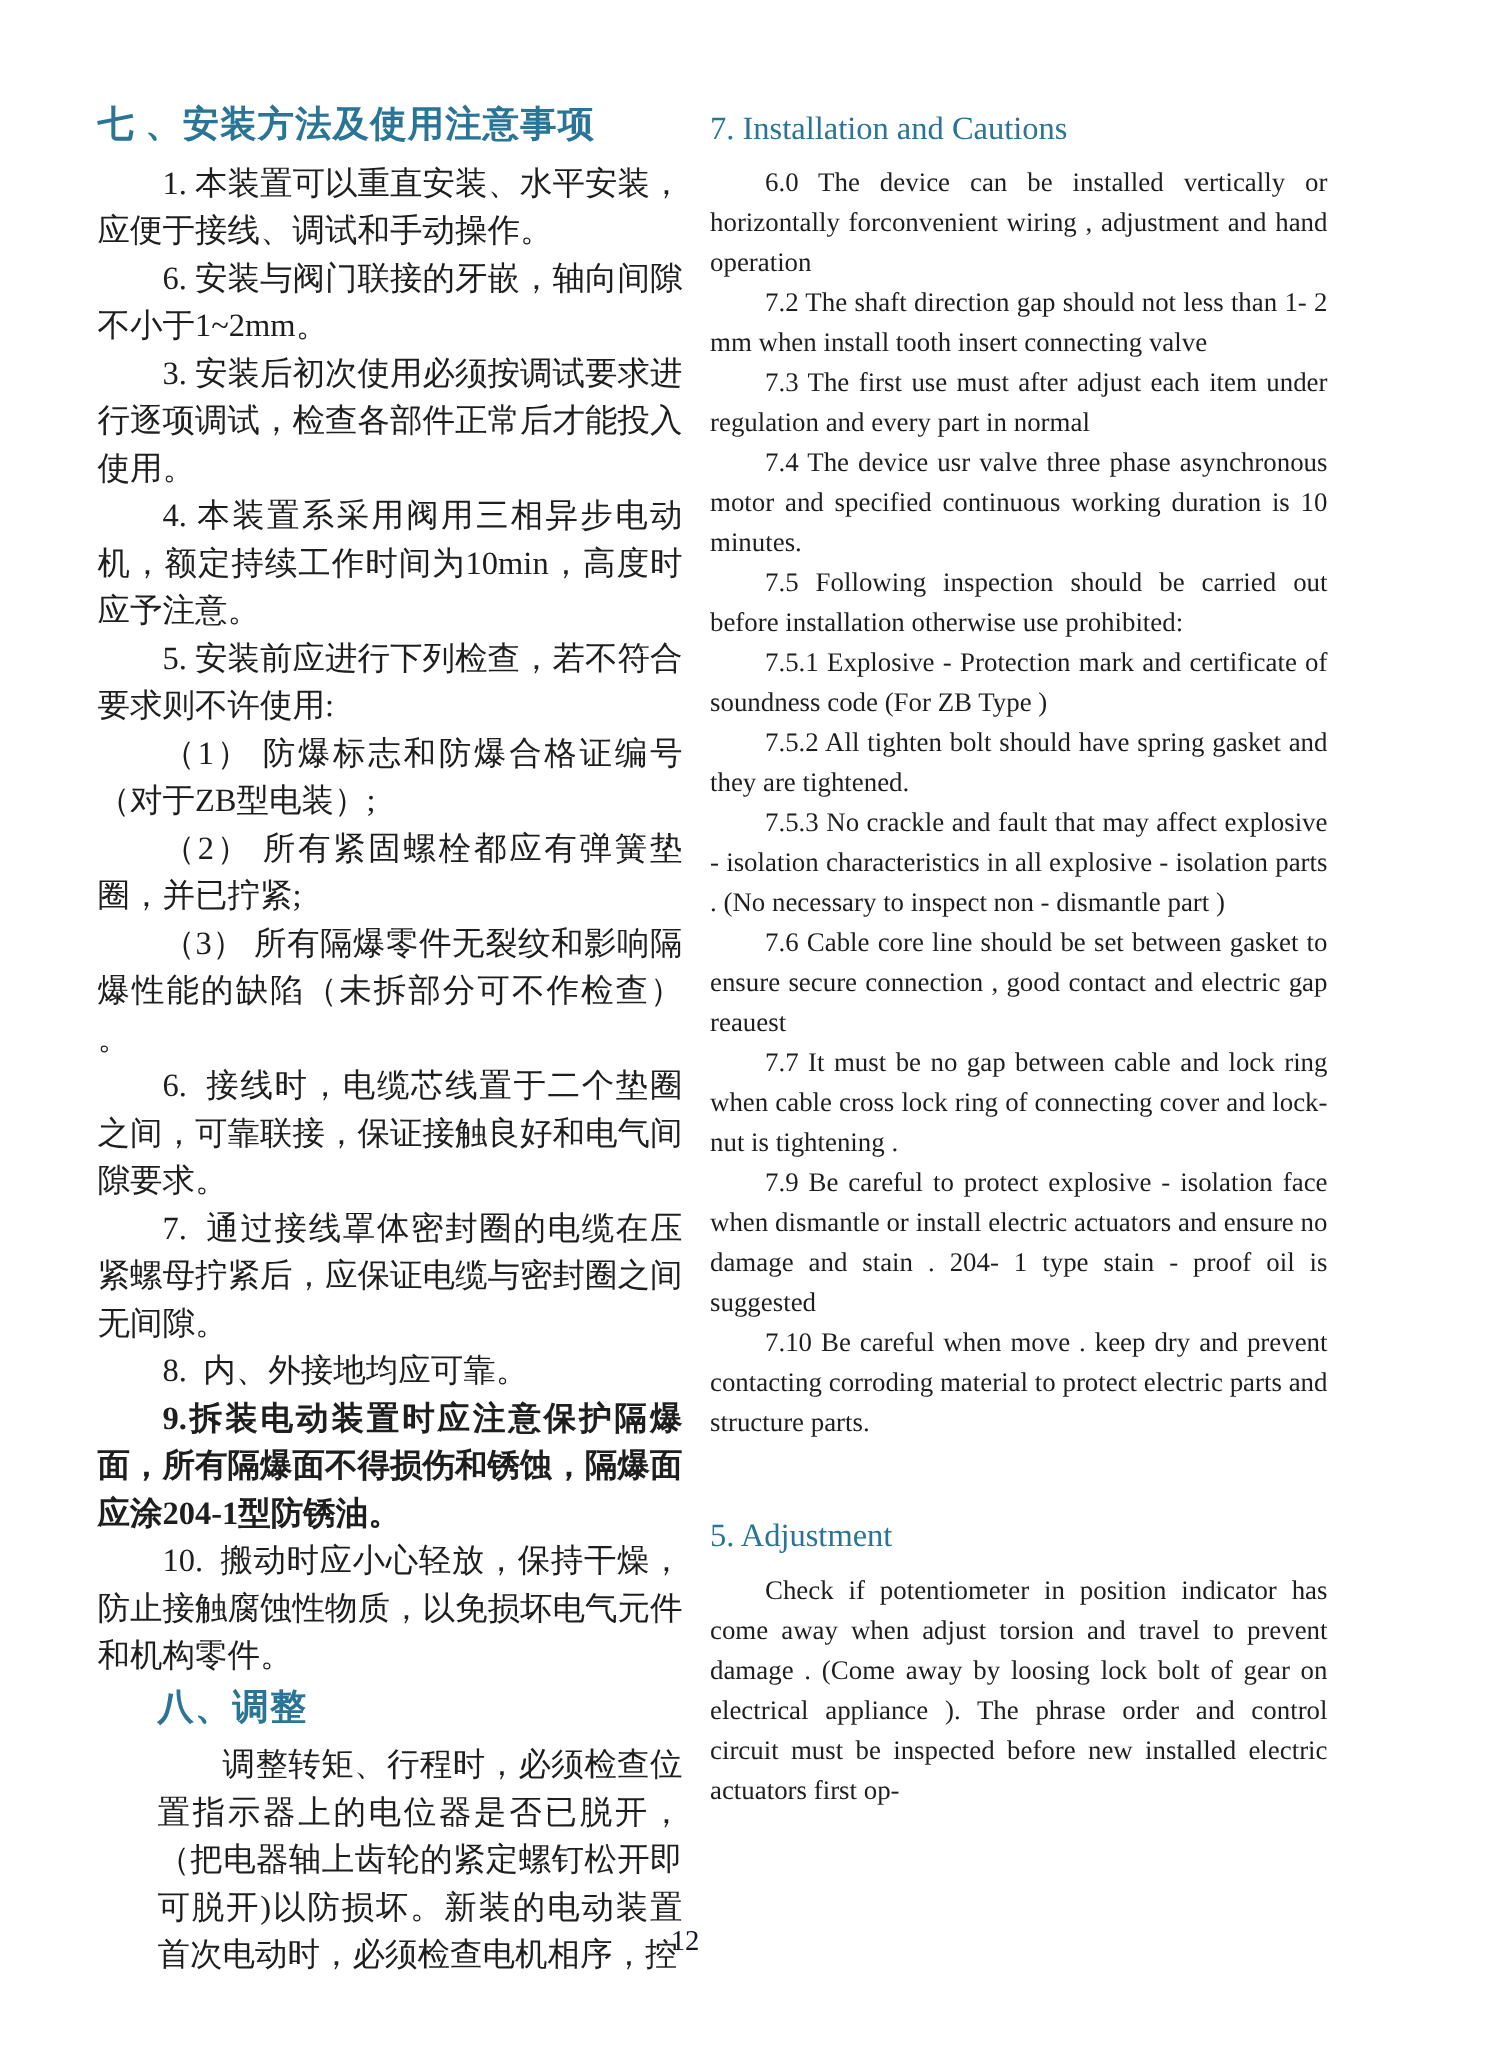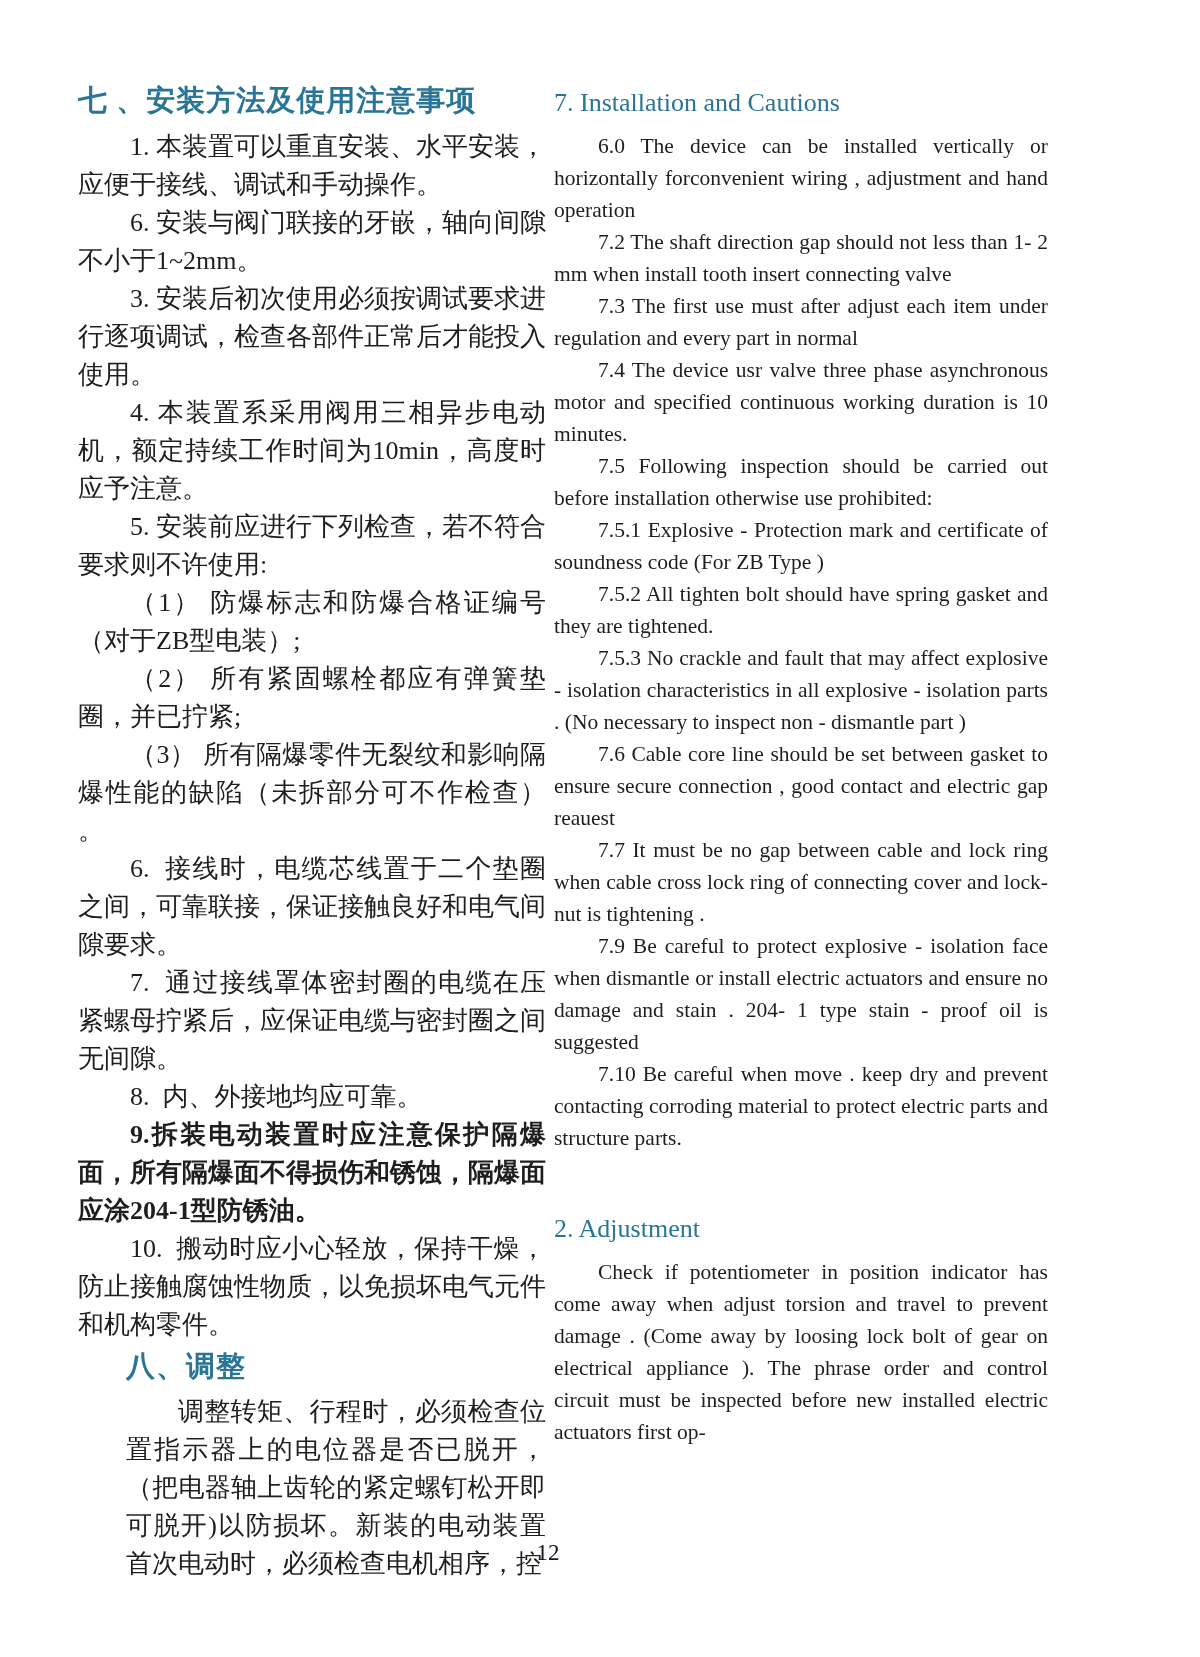--- a/index.html
+++ b/index.html
@@ -13,21 +13,21 @@
     width:1200px;
     height:1657px;
     background:var(--page-bg);
     font-family:"Liberation Serif", serif;
     color:var(--text);
     overflow:hidden;
     border-radius:24px;
   }
   .col{position:absolute;}
   .col-left{left:78px;top:82px;width:468px;}
-  .col-right{left:554px;top:86px;width:494px;font-family:Liberation Serif, serif;}
+  .col-right{left:568px;top:86px;width:494px;font-family:Liberation Serif, serif;}
 
   
   .zh-heading{
     margin:0 0 8px 0;
     font-size:29px;
     font-weight:bold;
     color:var(--accent);
     letter-spacing:1px;
     line-height:1.3;
   }
@@ -115,21 +115,21 @@
           <p>7.5.1 Explosive - Protection mark and certificate of soundness code (For ZB Type )</p>
           <p>7.5.2 All tighten bolt should have spring gasket and they are tightened.</p>
           <p>7.5.3 No crackle and fault that may affect explosive - isolation characteristics in all explosive - isolation parts . (No necessary to inspect non - dismantle part )</p>
           <p>7.6 Cable core line should be set between gasket to ensure secure connection , good contact and electric gap reauest</p>
           <p>7.7 It must be no gap between cable and lock ring when cable cross lock ring of connecting cover and lock-nut is tightening .</p>
           <p>7.9 Be careful to protect explosive - isolation face when dismantle or install electric actuators and ensure no damage and stain . 204- 1 type stain - proof oil is suggested</p>
           <p>7.10 Be careful when move . keep dry and prevent contacting corroding material to protect electric parts and structure parts.</p>
         </div>
     </div>
     <div class="section-en-adjust">
-      <h2 class="en-heading">2. Adjustment</h2>
+      <h2 class="en-heading">5. Adjustment</h2>
       <div class="en-body">
           <p>Check if potentiometer in position indicator has come away when adjust torsion and travel to prevent damage . (Come away by loosing lock bolt of gear on electrical appliance ). The phrase order and control circuit must be inspected before new installed electric actuators first op-</p>
         </div>
     </div>
   </div>
 
   <div class="page-number">12</div>
 
 </div>
 

